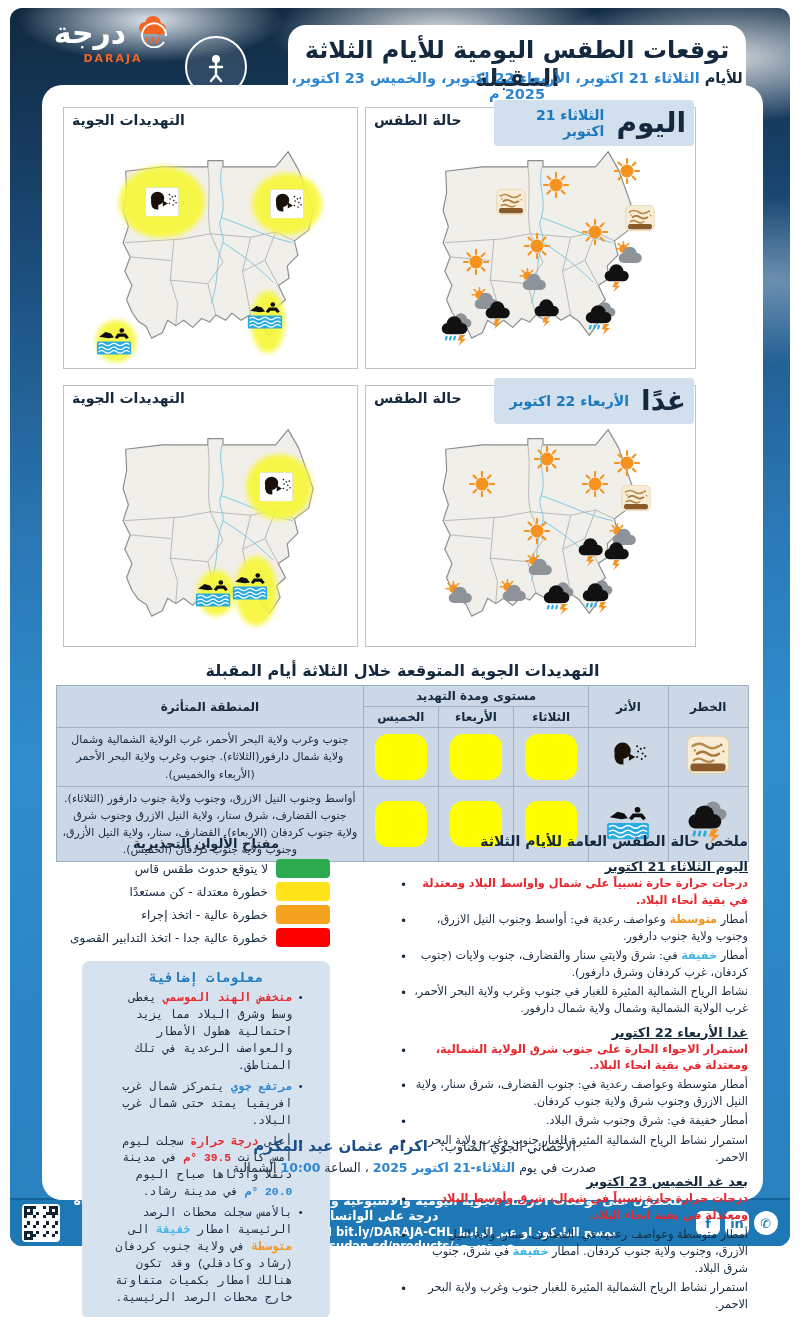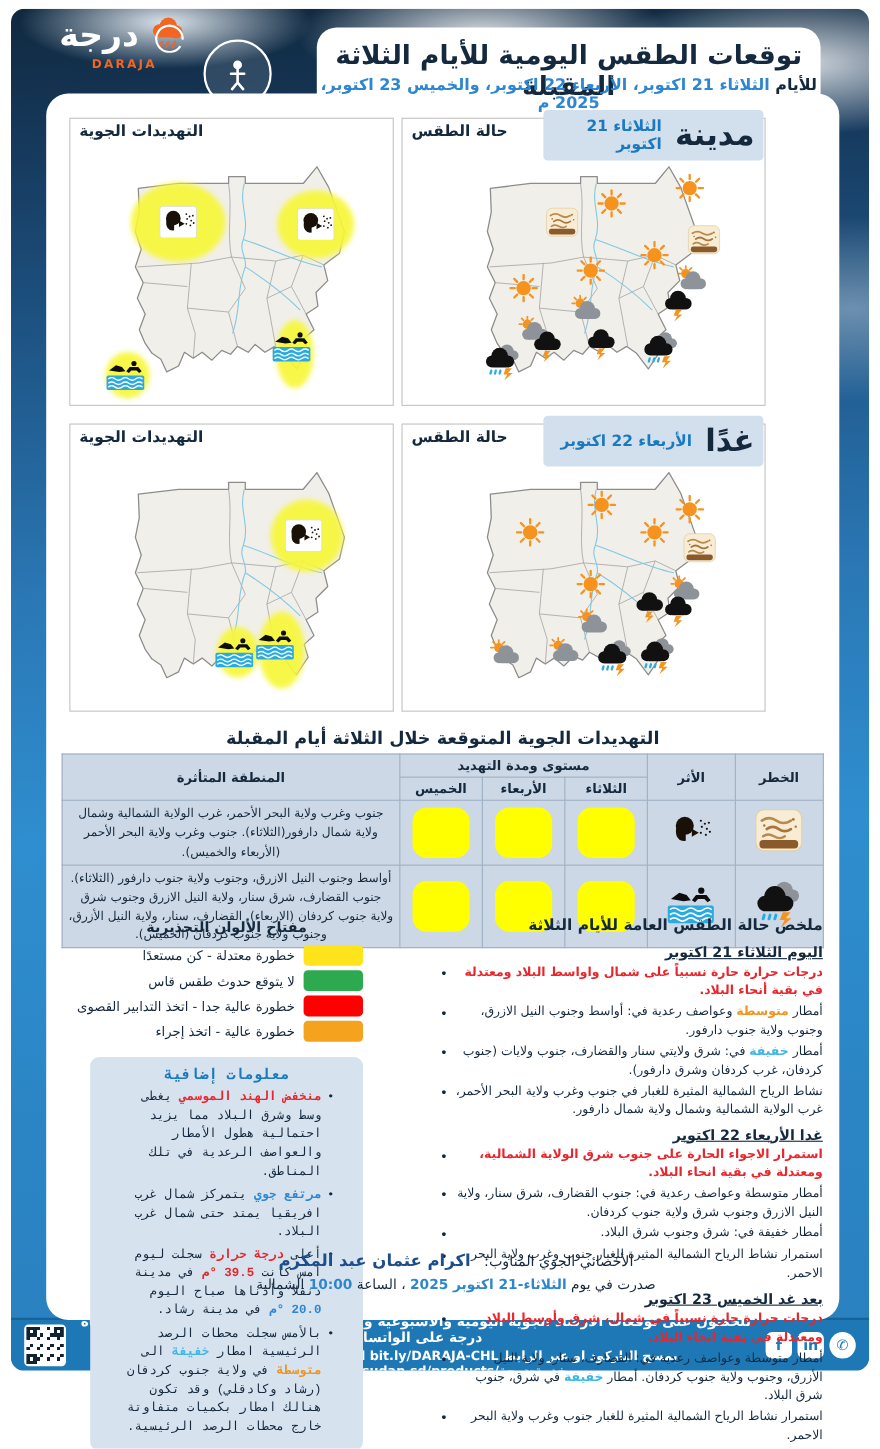--- a/index.html
+++ b/index.html
@@ -288,21 +288,21 @@
                 <g stroke="#fff" fill="none" stroke-width="1.6">
                   <path d="M3,23 q4,-3 8,0 t8,0 t8,0 t8,0 t8,0"></path>
                   <path d="M3,28 q4,-3 8,0 t8,0 t8,0 t8,0 t8,0"></path>
                   <path d="M3,32.5 q4,-3 8,0 t8,0 t8,0 t8,0 t8,0"></path>
                 </g>
               </svg></div>
           </div>
       </section>
       <section class="panel panel-weather map-panel">
         <div class="day-badge">
-          <span class="dl">مدينة</span>
+          <span class="dl">اليوم</span>
           <span class="dd">الثلاثاء 21 اكتوبر</span>
         </div>
         <div class="panel-label">حالة الطقس</div>
         <div class="map-box">
             <svg viewBox="0 0 300 260" preserveAspectRatio="xMidYMid meet" style="width:100%;height:100%;display:block">
 <path d="M55,44 L96,39 L147,39 L147,32 L164,32 L164,39 L223,39 L237,22 L249,43 L265,88 L260,110 L244,122 L248,138 L236,150 L238,164 L226,172 L234,188 L224,197 L228,210 L216,228 L204,212 L194,205 L184,211 L174,203 L167,211 L156,205 L149,213 L140,209 L130,219 L120,211 L111,217 L102,211 L96,225 L84,231 L78,218 L69,212 L62,202 L56,188 L62,172 L54,156 L60,140 L52,124 L58,106 L52,88 L56,68 Z" fill="#f1efe9" stroke="#8c8c8c" stroke-width="1.3" stroke-linejoin="round"></path>
 <g fill="none" stroke="#a2a2a2" stroke-width="0.8">
 <path d="M147,39 C151,66 145,90 150,114"></path>
                 <path d="M150,114 L117,120 L54,124"></path>
 <path d="M150,114 L195,118 L223,112 L244,122"></path>
@@ -922,34 +922,34 @@
         </tr>
       </tbody>
         </table>
     </div>
 
     <div class="cols" style="top:748px;height:300px;">
       <div class="col-left">
         <div class="leg-title">مفتاح الألوان التحذيرية</div>
         <div id="legend-rows">
             <div class="leg-row">
+              <span class="swatch" style="background:#2daa4f"></span>
+              <span class="leg-lbl">لا يتوقع حدوث طقس قاس</span>
+            </div>
+            <div class="leg-row">
               <span class="swatch" style="background:#ffe41c"></span>
               <span class="leg-lbl">خطورة معتدلة - كن مستعدًا</span>
             </div>
             <div class="leg-row">
-              <span class="swatch" style="background:#2daa4f"></span>
-              <span class="leg-lbl">لا يتوقع حدوث طقس قاس</span>
+              <span class="swatch" style="background:#f5a21f"></span>
+              <span class="leg-lbl">خطورة عالية - اتخذ إجراء</span>
             </div>
             <div class="leg-row">
               <span class="swatch" style="background:#ff0000"></span>
               <span class="leg-lbl">خطورة عالية جدا - اتخذ التدابير القصوى</span>
-            </div>
-            <div class="leg-row">
-              <span class="swatch" style="background:#f5a21f"></span>
-              <span class="leg-lbl">خطورة عالية - اتخذ إجراء</span>
             </div>
           </div>
         <div class="xinfo">
           <div class="xt">معلومات إضافية</div>
           <div id="xinfo-bullets">
               <div class="xb">
                 <span class="dot">•</span>
                 <div style="flex: 1 1 0%;"><span class="seg-red">منخفض الهند الموسمي</span><span class="seg-dark"> يغطى وسط وشرق البلاد مما يزيد احتمالية هطول الأمطار والعواصف الرعدية في تلك المناطق.</span></div>
               </div>
               <div class="xb">

